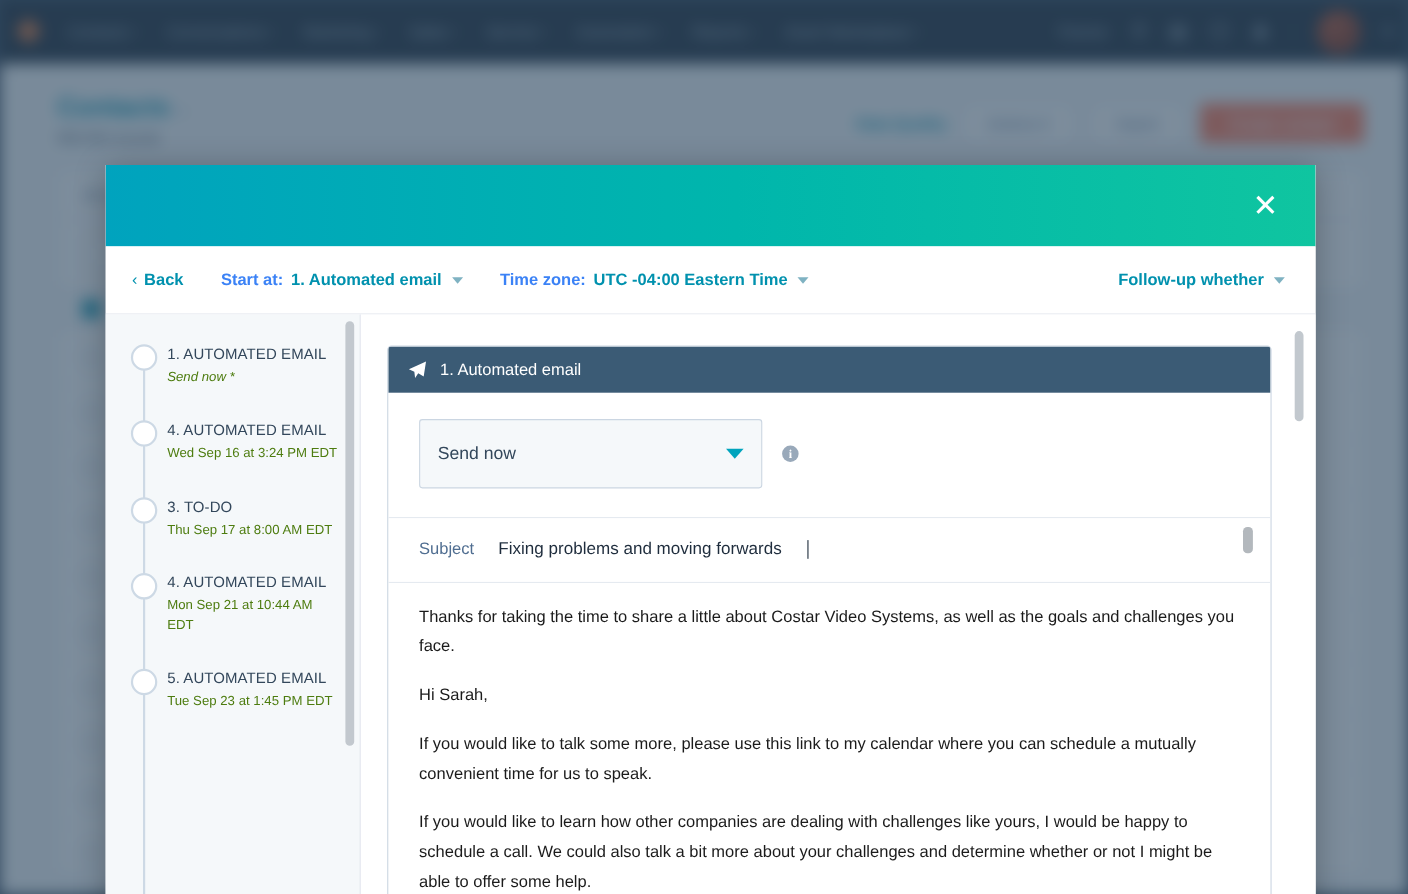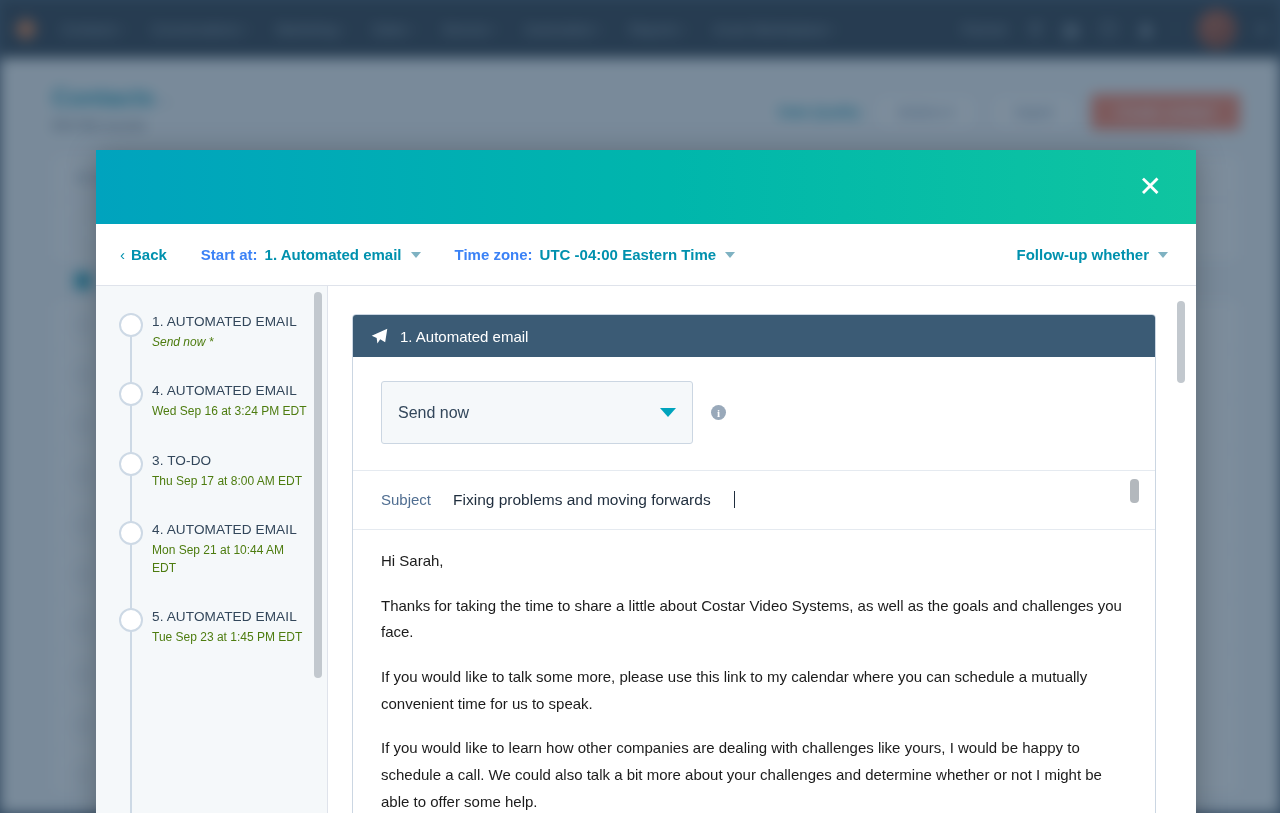--- a/index.html
+++ b/index.html
@@ -405,22 +405,22 @@
           <div class="subject-row">
             <span class="subject-label">Subject</span>
             <span class="subject-val">Fixing problems and moving forwards</span>
               <span class="caret-text"></span>
             <div class="subject-scroll"></div>
           </div>
 
           <div class="divider"></div>
 
           <div class="email-body">
+            <p> Thanks for taking the time to share a little about Costar Video Systems, as well as the goals and challenges you face.</p>
             <p>Hi Sarah,</p>
-            <p> Thanks for taking the time to share a little about Costar Video Systems, as well as the goals and challenges you face.</p>
             <p> If you would like to talk some more, please use this link to my calendar where you can schedule a mutually convenient time for us to speak.</p>
             <p> If you would like to learn how other companies are dealing with challenges like yours, I would be happy to schedule a call. We could also talk a bit more about your challenges and determine whether or not I might be able to offer some help.</p>
           </div>
 
         </div>
       </div>
       <div class="main-scroll"></div>
     </div>
 
   </div>

